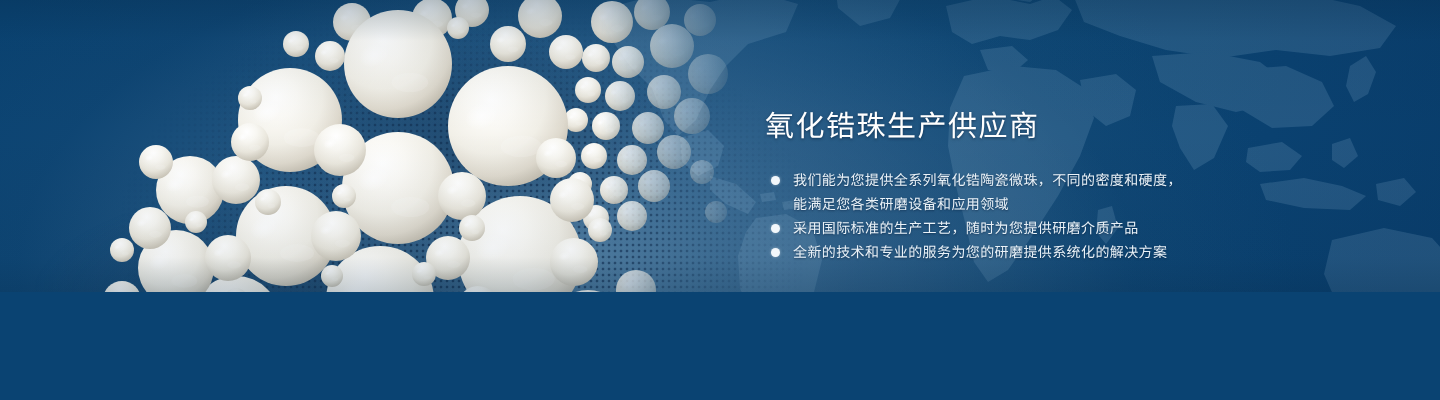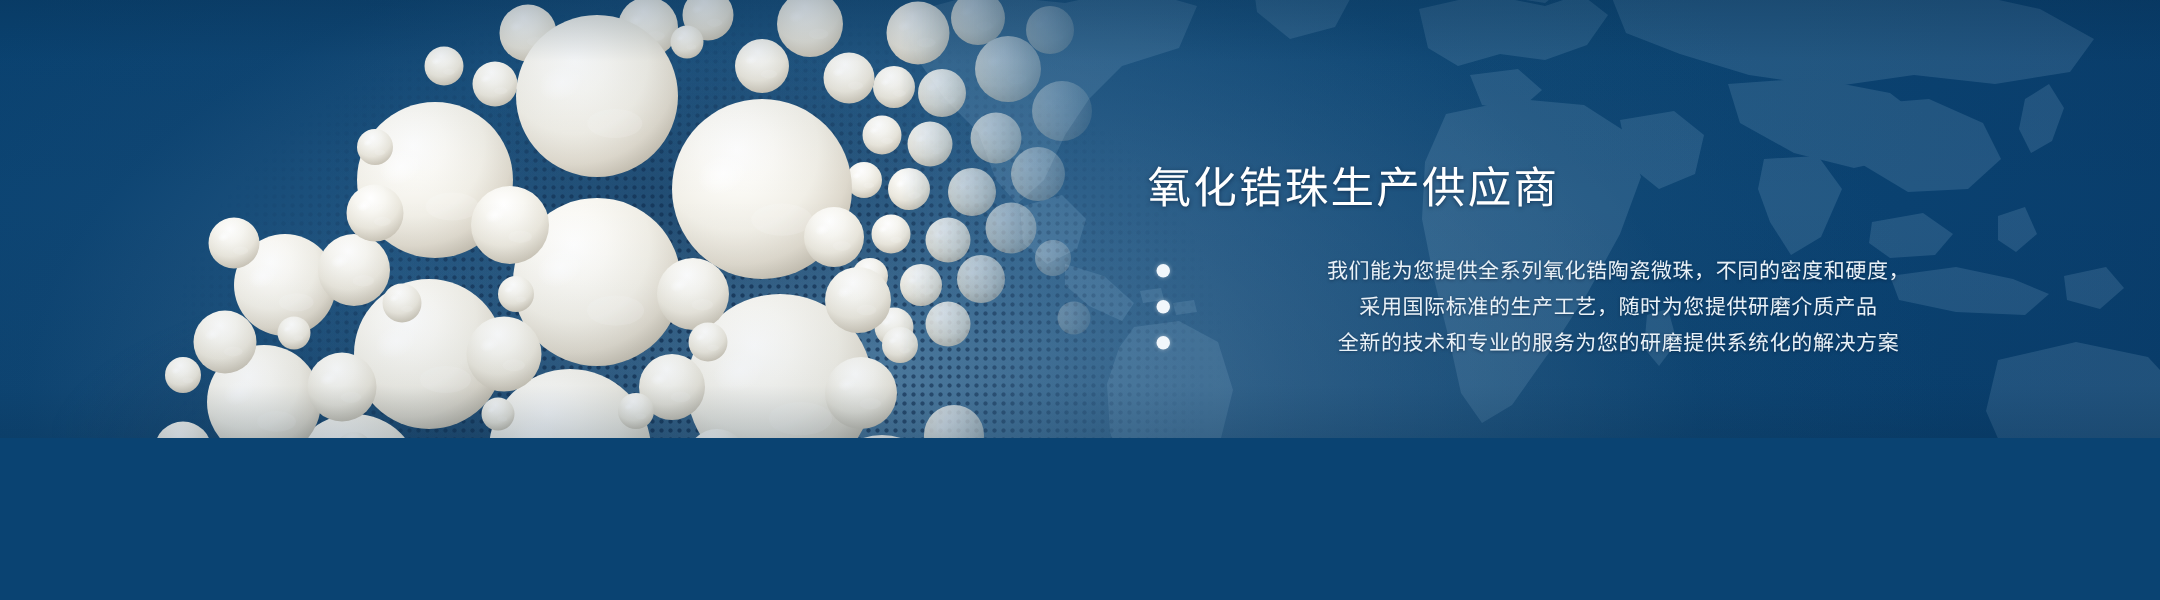--- a/index.html
+++ b/index.html
@@ -138,21 +138,21 @@
   .bullet-dot {
     position: absolute;
     left: 6px;
     top: 8px;
     width: 9px;
     height: 9px;
     border-radius: 50%;
     background: #f2f7fb;
     box-shadow: 0 0 3px rgba(255,255,255,0.45);
   }
-  .bullet-text { display: block; text-align: center; }
+  .bullet-text { display: block; }
   .bullet-text .l2 { display: block; }
 </style>
 </head>
 <body>
 
 <div class="banner">
 
   <div class="bg-base"></div>
 
   <div class="worldmap">
@@ -359,20 +359,21 @@
   <div class="copy">
 
     <h1 class="headline">氧化锆珠生产供应商</h1>
 
     <ul class="bullets">
 
       <li class="bullet">
         <span class="bullet-dot"></span>
         <span class="bullet-text">
           <span>我们能为您提供全系列氧化锆陶瓷微珠，不同的密度和硬度，</span>
+          <span class="l2">能满足您各类研磨设备和应用领域</span>
         </span>
       </li>
 
       <li class="bullet">
         <span class="bullet-dot"></span>
         <span class="bullet-text">采用国际标准的生产工艺，随时为您提供研磨介质产品</span>
       </li>
 
       <li class="bullet">
         <span class="bullet-dot"></span>

